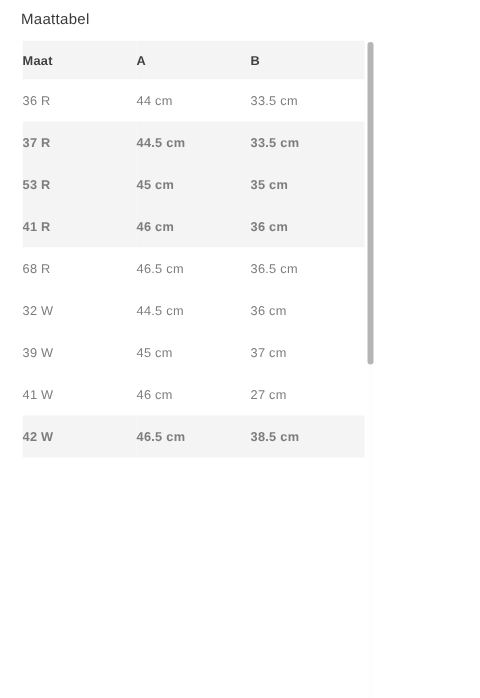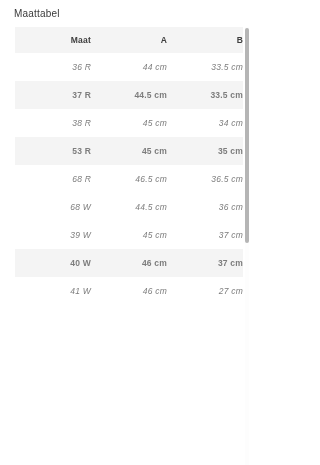--- a/index.html
+++ b/index.html
@@ -34,38 +34,37 @@
   #size-table {
     width: 228px;
     border-collapse: collapse;
     table-layout: fixed;
   }
   #size-table th,
   #size-table td {
     padding: 0;
     height: 28px;
     font-size: 8.5px;
-    text-align: right;
+    text-align: left;
     vertical-align: middle;
     font-weight: normal;
     letter-spacing: 0.2px;
   }
   #size-table thead th {
     background: #f4f4f4;
     color: #3f3f3f;
     font-weight: bold;
     height: 26px;
     font-size: 8.5px;
   }
   #size-table tbody td {
     color: #7d7d7d;
   }
   #size-table tbody tr.odd td {
     background: #ffffff;
-    font-style: italic;
   }
   #size-table tbody tr.even td {
     background: #f4f4f4;
     font-weight: bold;
   }
   .col-size  { width: 76px; }
   .col-a     { width: 76px; }
   .col-b     { width: 76px; }
 
   
@@ -110,53 +109,53 @@
         <tr class="odd">
           <td>36 R</td>
           <td>44 cm</td>
           <td>33.5 cm</td>
         </tr>
         <tr class="even">
           <td>37 R</td>
           <td>44.5 cm</td>
           <td>33.5 cm</td>
         </tr>
-        <tr class="odd">
-          <td>38 R</td>
-          <td>45 cm</td>
-          <td>34 cm</td>
-        </tr>
         <tr class="even">
           <td>53 R</td>
           <td>45 cm</td>
           <td>35 cm</td>
+        </tr>
+        <tr class="even">
+          <td>41 R</td>
+          <td>46 cm</td>
+          <td>36 cm</td>
         </tr>
         <tr class="odd">
           <td>68 R</td>
           <td>46.5 cm</td>
           <td>36.5 cm</td>
         </tr>
         <tr class="odd">
-          <td>68 W</td>
+          <td>32 W</td>
           <td>44.5 cm</td>
           <td>36 cm</td>
         </tr>
         <tr class="odd">
           <td>39 W</td>
           <td>45 cm</td>
           <td>37 cm</td>
         </tr>
-        <tr class="even">
-          <td>40 W</td>
-          <td>46 cm</td>
-          <td>37 cm</td>
-        </tr>
         <tr class="odd">
           <td>41 W</td>
           <td>46 cm</td>
           <td>27 cm</td>
+        </tr>
+        <tr class="even">
+          <td>42 W</td>
+          <td>46.5 cm</td>
+          <td>38.5 cm</td>
         </tr>
       </tbody>
   </table>
 </div>
 
 <div id="scrollbar-track"></div>
 <div id="scrollbar-thumb"></div>
 
 </body></html>

